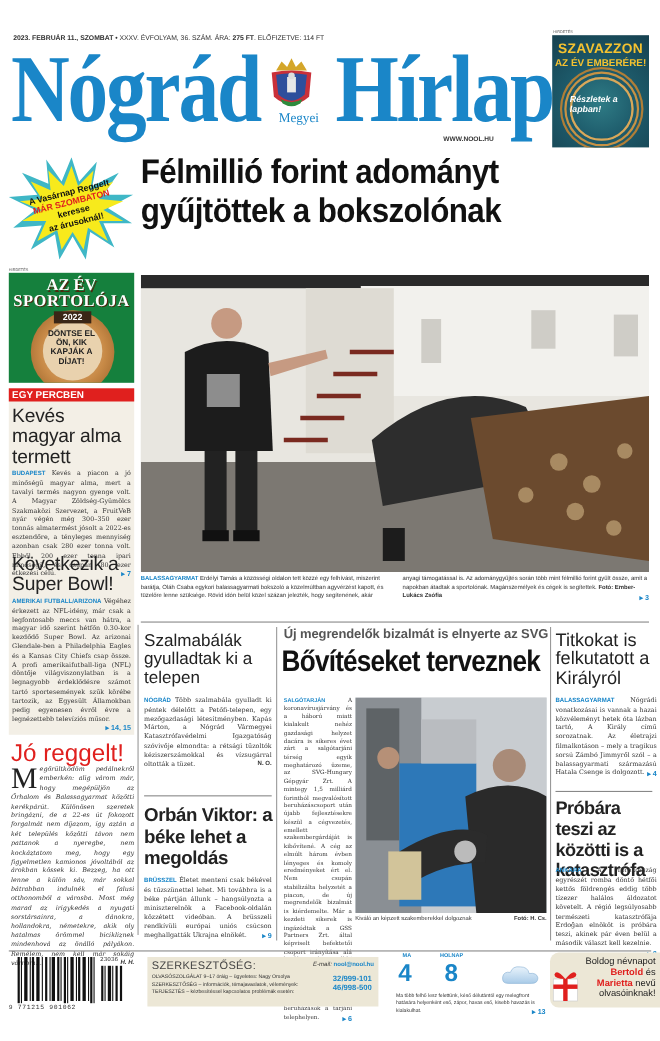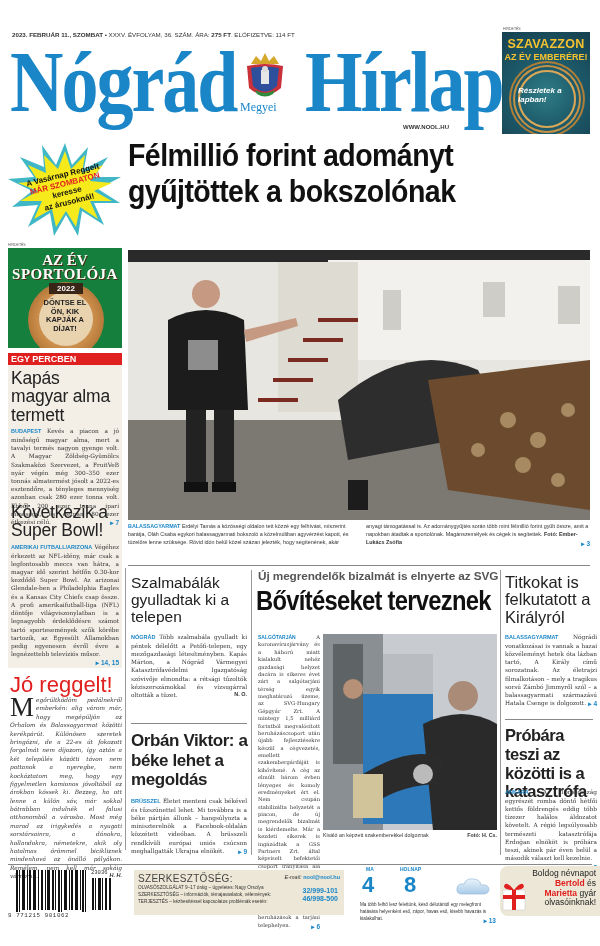--- a/index.html
+++ b/index.html
@@ -5,21 +5,21 @@
   * { box-sizing: border-box; margin: 0; padding: 0; }
   body { width: 600px; height: 946px; background: #fff; font-family: "DejaVu Serif", serif; color: #222; position: relative; overflow: hidden; }
   .abs { position: absolute; }
 
   
   #dateline { left: 12px; top: 31px; font-size: 6.2px; font-family: "Liberation Sans", sans-serif; color: #333; white-space: nowrap; }
   #dateline b { font-weight: bold; }
   #title-left { left: 10px; top: 38px; font-family: "Liberation Serif", serif; font-weight: bold; color: #1a86c8; font-size: 74px; letter-spacing: -2px; line-height: 1; transform: scaleY(1.18); transform-origin: top left; }
   #title-right { left: 305px; top: 38px; font-family: "Liberation Serif", serif; font-weight: bold; color: #1a86c8; font-size: 74px; letter-spacing: -2px; line-height: 1; transform: scaleY(1.18); transform-origin: top left; }
   #crest { left: 243px; top: 50px; width: 44px; height: 56px; }
-  #megyei { left: 240px; top: 100px; font-family: "Liberation Serif", serif; color: #1a86c8; font-size: 12px; width: 50px; text-align: left; }
+  #megyei { left: 240px; top: 100px; font-family: "Liberation Serif", serif; color: #1a86c8; font-size: 12px; width: 50px; text-align: right; }
   #website { left: 403px; top: 124px; font-size: 6px; font-family: "Liberation Sans", sans-serif; font-weight: bold; color: #333; }
 
   #ad-vote-label { left: 503px; top: 27px; font-size: 3.5px; color: #555; font-family: "Liberation Sans", sans-serif; }
   #ad-vote { left: 502px; top: 32px; width: 88px; height: 102px; background: radial-gradient(circle at 50% 60%, #2f7c86 0%, #1d5a6a 45%, #16404f 100%); overflow: hidden; }
   #ad-vote .l1 { position:absolute; top: 5px; width: 100%; text-align: center; color: #f5c230; font-family: "Liberation Sans", sans-serif; font-weight: bold; font-size: 12.5px; letter-spacing: 0.3px; }
   #ad-vote .l2 { position:absolute; top: 20px; width: 100%; text-align: center; color: #f5c230; font-family: "Liberation Sans", sans-serif; font-weight: bold; font-size: 9px; }
   #ad-vote .ring { position:absolute; left: 16px; top: 38px; width: 58px; height: 58px; border-radius: 50%; border: 2px solid #d9a85a; box-shadow: 0 0 0 3px #1d5a6a, 0 0 0 5px #c79245, 0 0 0 7px #1d5a6a, 0 0 0 9px #b07e37; }
   #ad-vote .cta { position:absolute; left: 16px; top: 55px; width: 58px; color: #fff; font-family: "Liberation Sans", sans-serif; font-style: italic; font-weight: bold; font-size: 8px; line-height: 1.1; }
 
   
@@ -143,21 +143,21 @@
   <div class="t1">AZ ÉV</div>
   <div class="t2">SPORTOLÓJA</div>
   <div class="yr">2022</div>
   <div class="t3" style="padding:0 28px;">DÖNTSE EL ÖN, KIK KAPJÁK A DÍJAT!</div>
 </div>
 
 <div id="leftcol" class="abs"></div>
 <div id="egy-percben" class="abs">EGY PERCBEN</div>
 
 <div class="abs" style="left:11px; top:369px; width:108px;">
-  <div class="lhead">Kapás magyar alma termett</div>
+  <div class="lhead">Kevés magyar alma termett</div>
   <div class="body" style="margin-top:3px;">
     <span class="kick">BUDAPEST</span>
     <span>Kevés a piacon a jó minőségű magyar alma, mert a tavalyi termés nagyon gyenge volt. A Magyar Zöldség-Gyümölcs Szakmaközi Szervezet, a FruitVeB nyár végén még 300–350 ezer tonnás almatermést jósolt a 2022-es esztendőre, a tényleges mennyiség azonban csak 280 ezer tonna volt. Ebből 200 ezer tonna ipari minőségű, és csupán 80 ezer étkezési célú.</span>
     <span class="ref">▸ 7</span>
   </div>
 </div>
 
 <div class="abs" style="left:11px; top:503px; width:108px;">
   <div class="lhead">Következik a Super Bowl!</div>
   <div class="body" style="margin-top:3px;">
@@ -353,21 +353,21 @@
   </svg>
   <div class="txt">
     <span>Ma több felhő lesz felettünk, késő délutántól egy melegfront hatására helyenként eső, zápor, havas eső, kisebb havazás is kialakulhat.</span>
     <span class="ref">▸ 13</span>
   </div>
 </div>
 
 <div id="nameday" class="abs">
   <div>Boldog névnapot</div>
   <div><span class="red">Bertold</span><span> és</span></div>
-  <div><span class="red">Marietta</span><span> gyár</span></div>
+  <div><span class="red">Marietta</span><span> nevű</span></div>
   <div>olvasóinknak!</div>
 </div>
 <svg id="gift" class="abs" viewBox="0 0 28 34">
   <rect x="3" y="12" width="22" height="20" fill="#fff" stroke="#ccc" stroke-width="0.6"></rect>
   <rect x="12" y="12" width="4" height="20" fill="#e0201e"></rect>
   <rect x="3" y="17" width="22" height="4" fill="#e0201e"></rect>
   <path d="M14 12 Q6 2 4 8 Q4 12 14 12 Q22 2 24 8 Q24 12 14 12 Z" fill="#e0201e"></path>
 </svg>
 
 </body></html>

